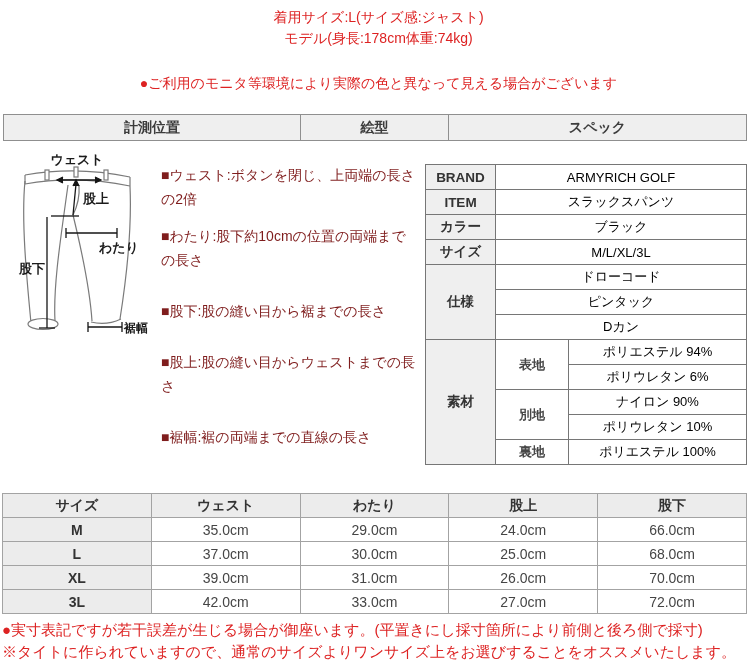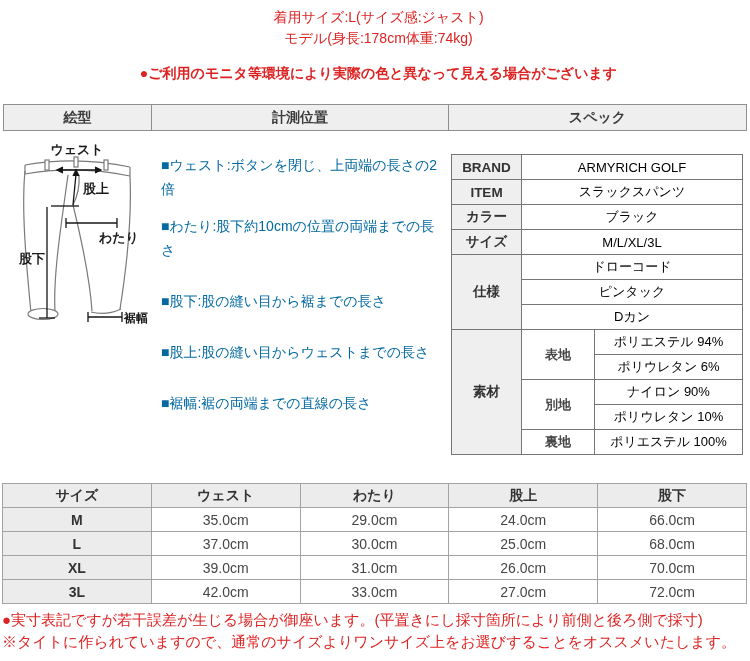--- a/index.html
+++ b/index.html
@@ -3,37 +3,37 @@
 <meta charset="utf-8">
 <style>
   :root { --red:#dd2222; --cellbg:#efefef; }
   * { box-sizing:border-box; }
   html,body { margin:0; padding:0; }
   body {
     width:750px; height:661px; background:#fff; position:relative;
     font-family:"Liberation Sans", sans-serif; color:#333; overflow:hidden;
   }
   .top-notes { padding:7px 0 0 7px; color:var(--red); font-size:14px; line-height:21px;text-align:center; }
-  .monitor-note { margin-top:14px;font-weight:bold; }
+  .monitor-note { margin-top:24px; }
 
   .main-header { display:flex; margin:20px 3px 0 3px; height:27px;
     background:var(--cellbg); border:1px solid #8f8f8f; }
   .main-header .hcell { display:flex; align-items:center; justify-content:center;
     font-weight:bold; font-size:14px; color:#3c3c3c; border-right:1px solid #8f8f8f; }
   .main-header .hcell:last-child { border-right:none; }
   .hc1 { width:148px; } .hc2 { width:297px; } .hc3 { flex:1; }
 
   .main-body { display:flex; margin:0 3px; align-items:flex-start; }
   .col-figure { width:148px; padding-top:10px; }
-  .col-measure { width:297px; padding:22px 4px 0 10px; font-size:14px; line-height:24px; color:#0369a1; }
+  .col-measure { width:297px; padding:22px 4px 0 10px; font-size:14px; line-height:24px; color:#7f1d1d; }
   .col-measure p { margin:0 0 13px 0; }
   .col-measure p.gap { margin-bottom:27px; }
   .col-spec { flex:1; padding-top:23px; }
 
-  table.spec { border-collapse:collapse; width:292px; margin-left:3px; font-size:13px; }
+  table.spec { border-collapse:collapse; width:322px; margin-left:3px; font-size:13px; }
   table.spec td { border:1px solid #767676; text-align:center; height:25px; padding:0 2px; color:#000000; }
   table.spec td.lbl { background:var(--cellbg); font-weight:bold; color:#333; font-size:13.5px; }
   table.spec td.sub { color:#474747;font-weight:bold; }
 
   table.sizes { border-collapse:collapse; table-layout:fixed; width:745px;
     margin:28px 0 0 2px; font-size:14px; }
   table.sizes th, table.sizes td { border:1px solid #a3a3a3; height:24px; text-align:center; }
   table.sizes th { background:#ececec; color:#333; font-size:14px; }
   table.sizes td { color:#454545; }
 
@@ -44,22 +44,22 @@
 </head>
 <body>
 
 <div class="top-notes">
   <div>着用サイズ:L(サイズ感:ジャスト)</div>
   <div>モデル(身長:178cm体重:74kg)</div>
   <div class="monitor-note">●ご利用のモニタ等環境により実際の色と異なって見える場合がございます</div>
 </div>
 
 <div class="main-header">
+  <div class="hcell hc2">計測位置</div>
   <div class="hcell hc1">絵型</div>
-  <div class="hcell hc2">計測位置</div>
   <div class="hcell hc3">スペック</div>
 </div>
 
 <div class="main-body">
 
   <div class="col-figure">
     <svg width="148" height="195" viewBox="0 0 148 195">
       <g stroke="#7a7a7a" stroke-width="1.2" fill="none">
         <path d="M22,24 Q74,15 127,26"></path>
         <path d="M22,33 Q74,24 127,35"></path>

